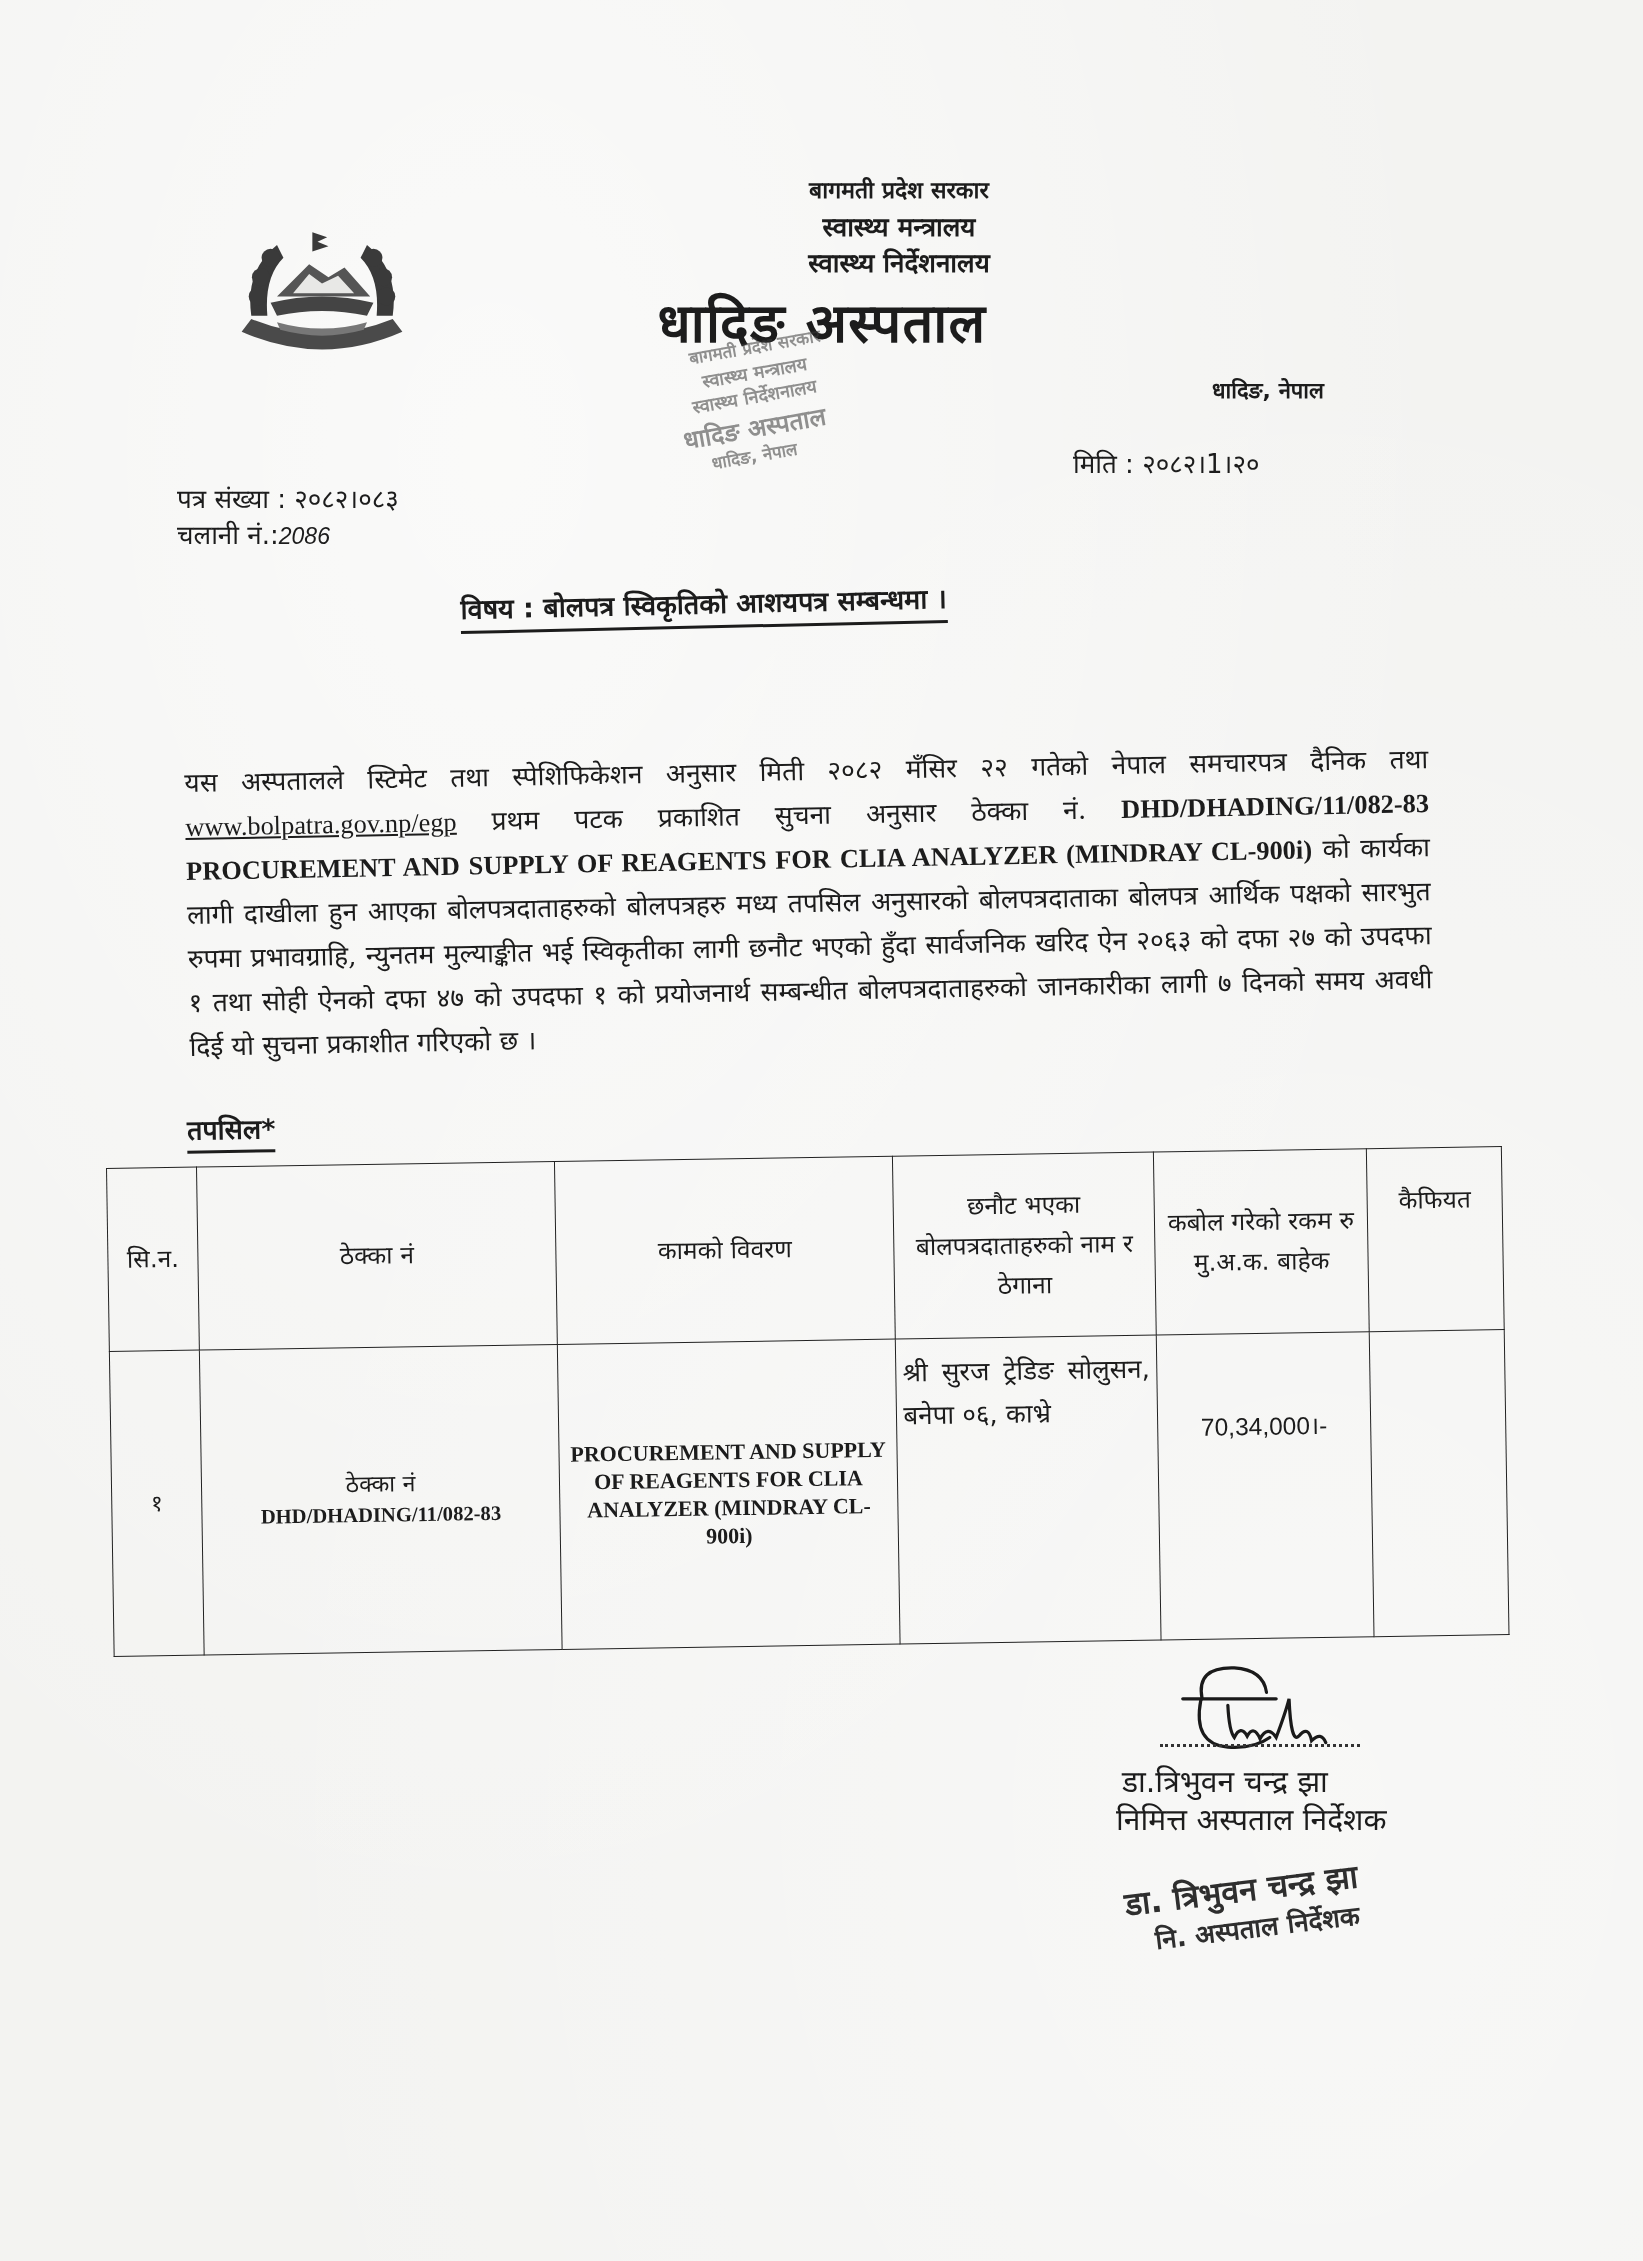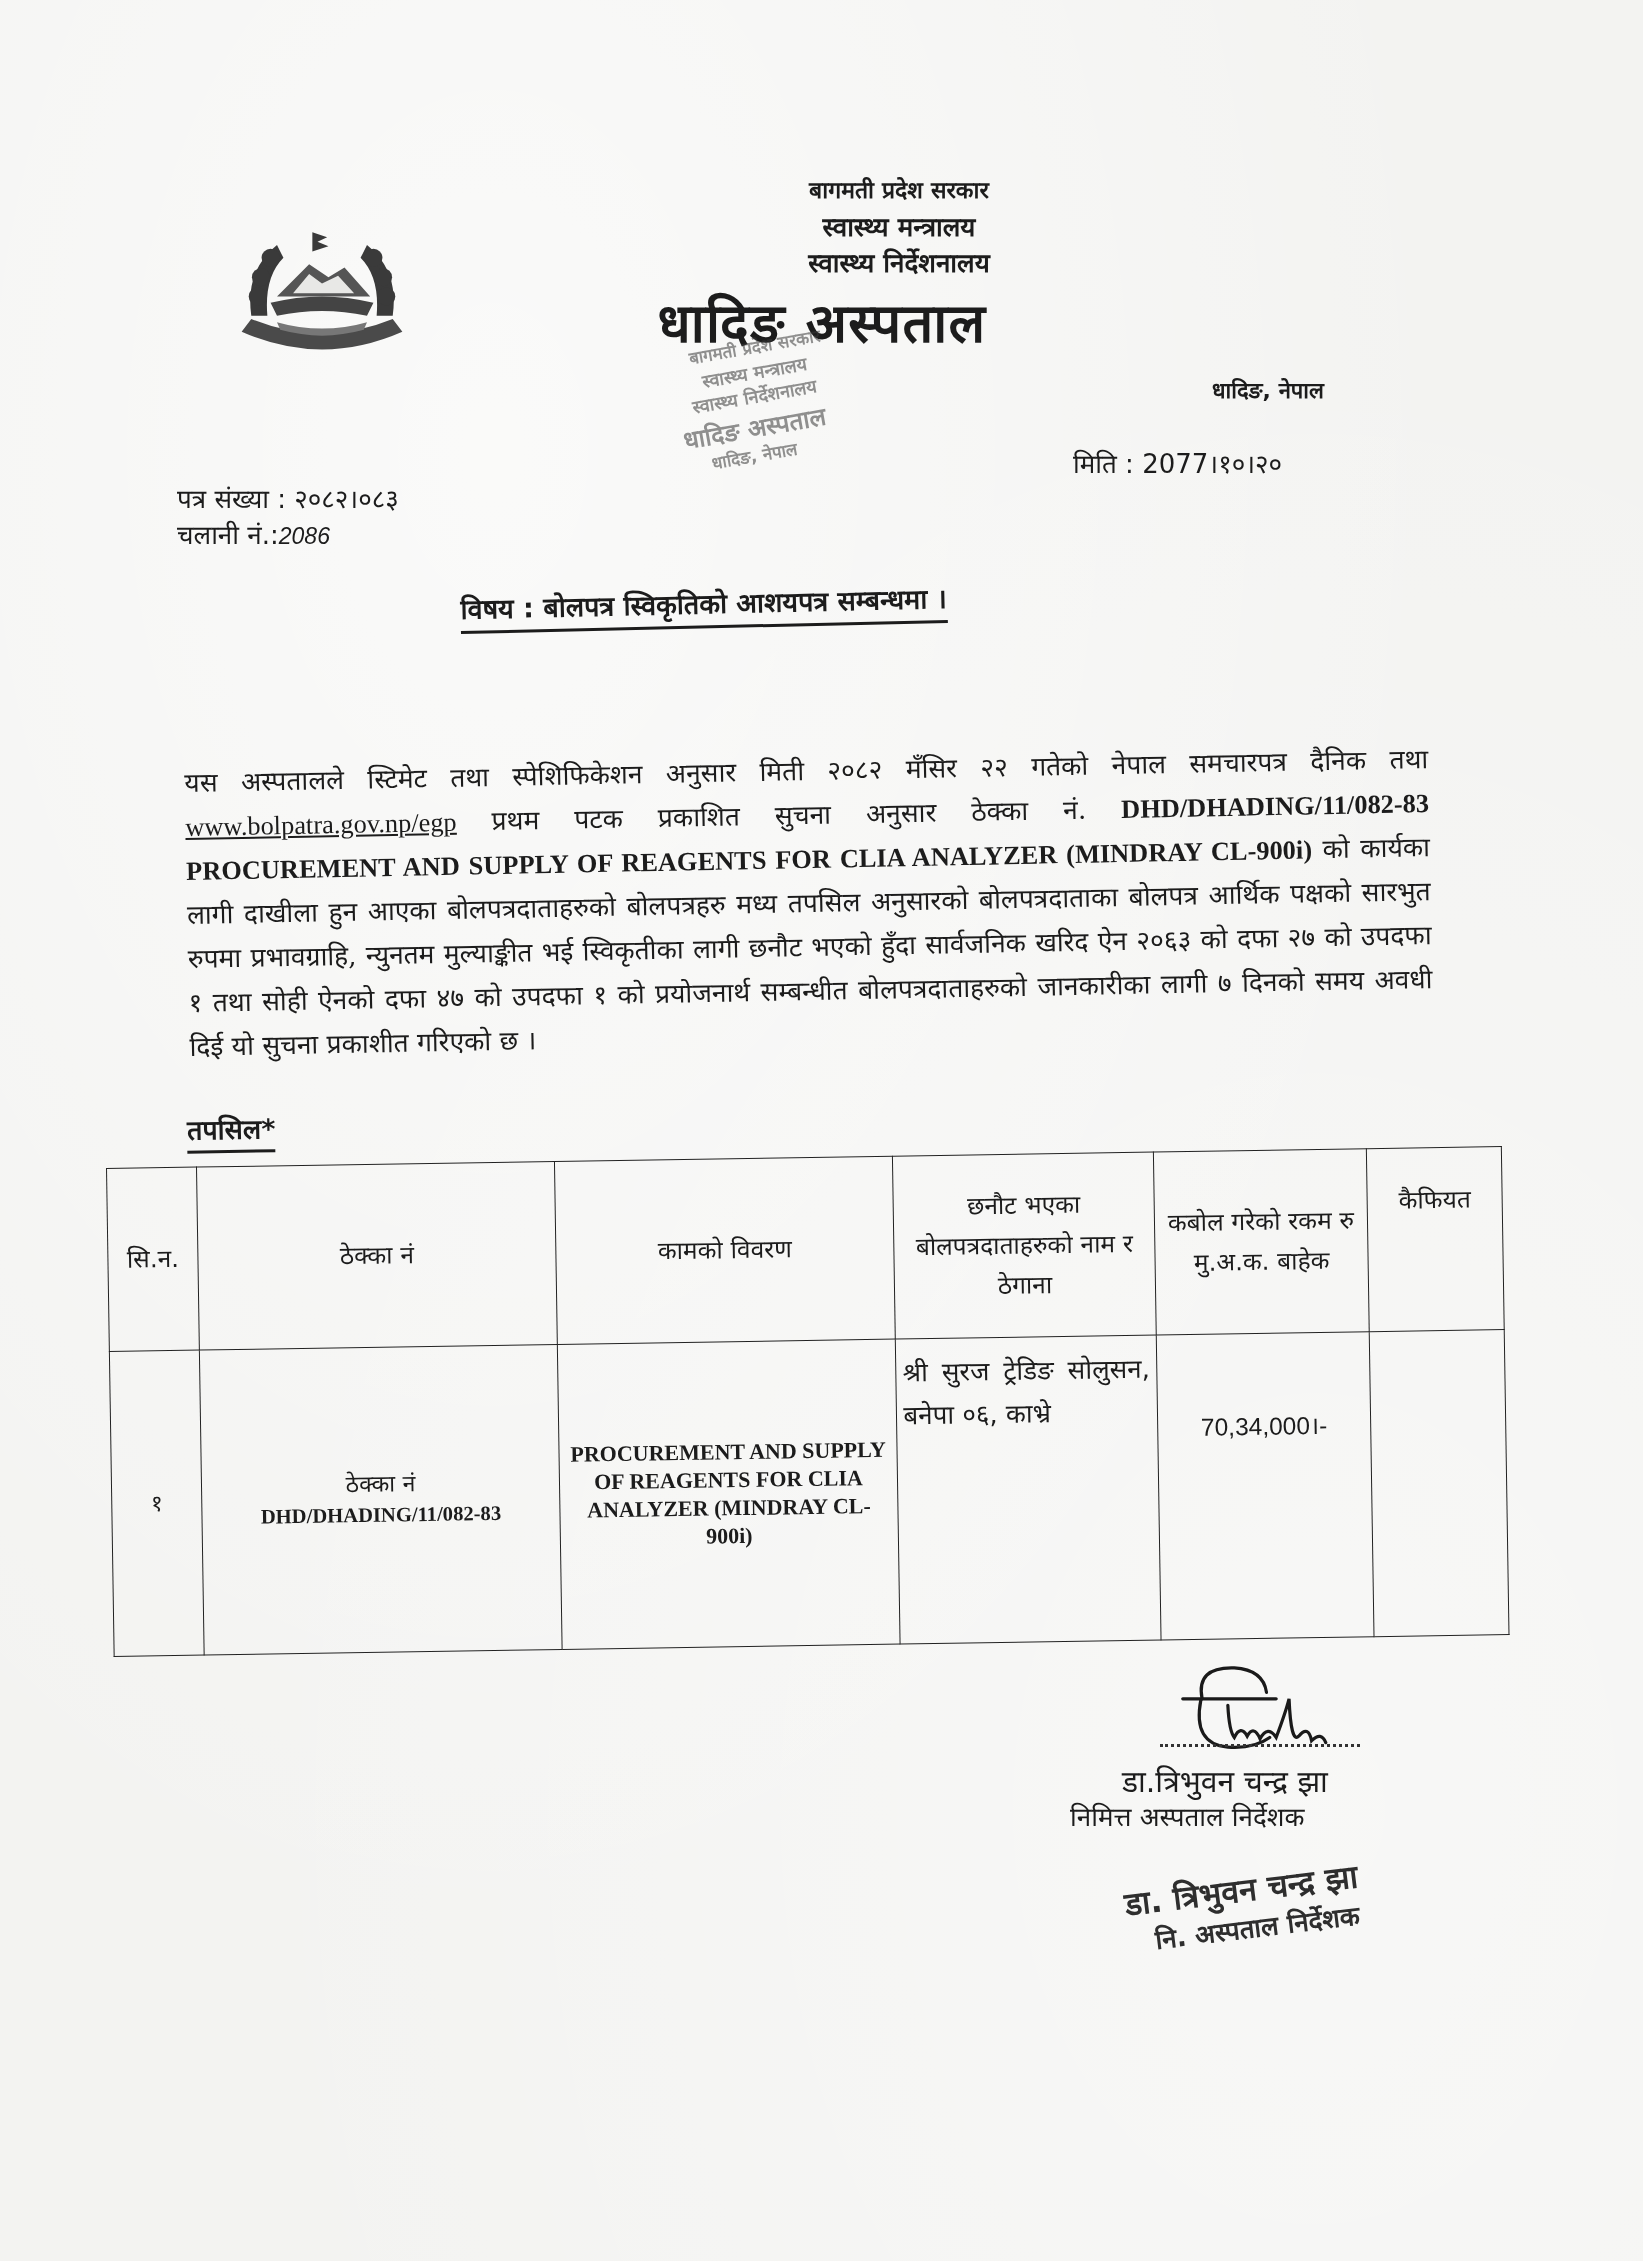--- a/index.html
+++ b/index.html
@@ -68,21 +68,21 @@
   .tbl .bidder { text-align: justify; vertical-align: top; padding-top: 11.6px; font-size: 26px; line-height: 43px; }
   .tbl .amount { vertical-align: top; padding-top: 77px; font-family: "Liberation Sans", sans-serif; font-size: 24.5px; }
   .tbl .remarks-h { vertical-align: top; padding-top: 32px; }
   .contract-cell .lbl { font-size: 23px; }
   .contract-cell .val { font-family: "Liberation Serif", serif; font-weight: bold; font-size: 20.6px; }
 
   
   .signature { left: 1157px; top: 1660px; width: 219px; height: 97px; }
   .sig-dots { left: 1160px; top: 1744px; width: 200px; border-bottom: 3.2px dotted #333; }
   .signer-name { left: 1122px; top: 1760px; font-size: 30px; }
-  .signer-title { left: 1070px; top: 1798px; font-size: 26px; }
+  .signer-title { left: 1116px; top: 1798px; font-size: 30px; }
 
   .seal-stamp { left: 1122px; top: 1882px; transform: rotate(-7deg); transform-origin: left top; color: #2e2e2e; }
   .seal-name { font-size: 32px; font-weight: bold; }
   .seal-title { font-size: 26px; font-weight: bold; margin-left: 26px; }
 </style>
 </head>
 <body>
 
 <div class="page-bg"></div>
 
@@ -115,21 +115,21 @@
   <div class="stamp-line" style="top:57px;font-size:18px;">स्वास्थ्य मन्त्रालय</div>
   <div class="stamp-line" style="top:81px;font-size:18px;">स्वास्थ्य निर्देशनालय</div>
   <div class="stamp-line" style="top:108px;font-size:24.5px;">धादिङ अस्पताल</div>
   <div class="stamp-line" style="top:141px;font-size:17px;">धादिङ, नेपाल</div>
 </div>
 
 <div class="abs location">धादिङ, नेपाल</div>
 
 <div class="abs date">
   <span>मिति :</span>
-  <span>2077।१०।२०</span>
+  <span>२०८२।1।२०</span>
 </div>
 
 <div class="abs ref-no">
   <span>पत्र संख्या :</span>
   <span>२०८२।०८३</span>
 </div>
 <div class="abs dispatch">
   <span>चलानी नं.:</span><span class="dispatch-hand">2086</span>
 </div>
 

